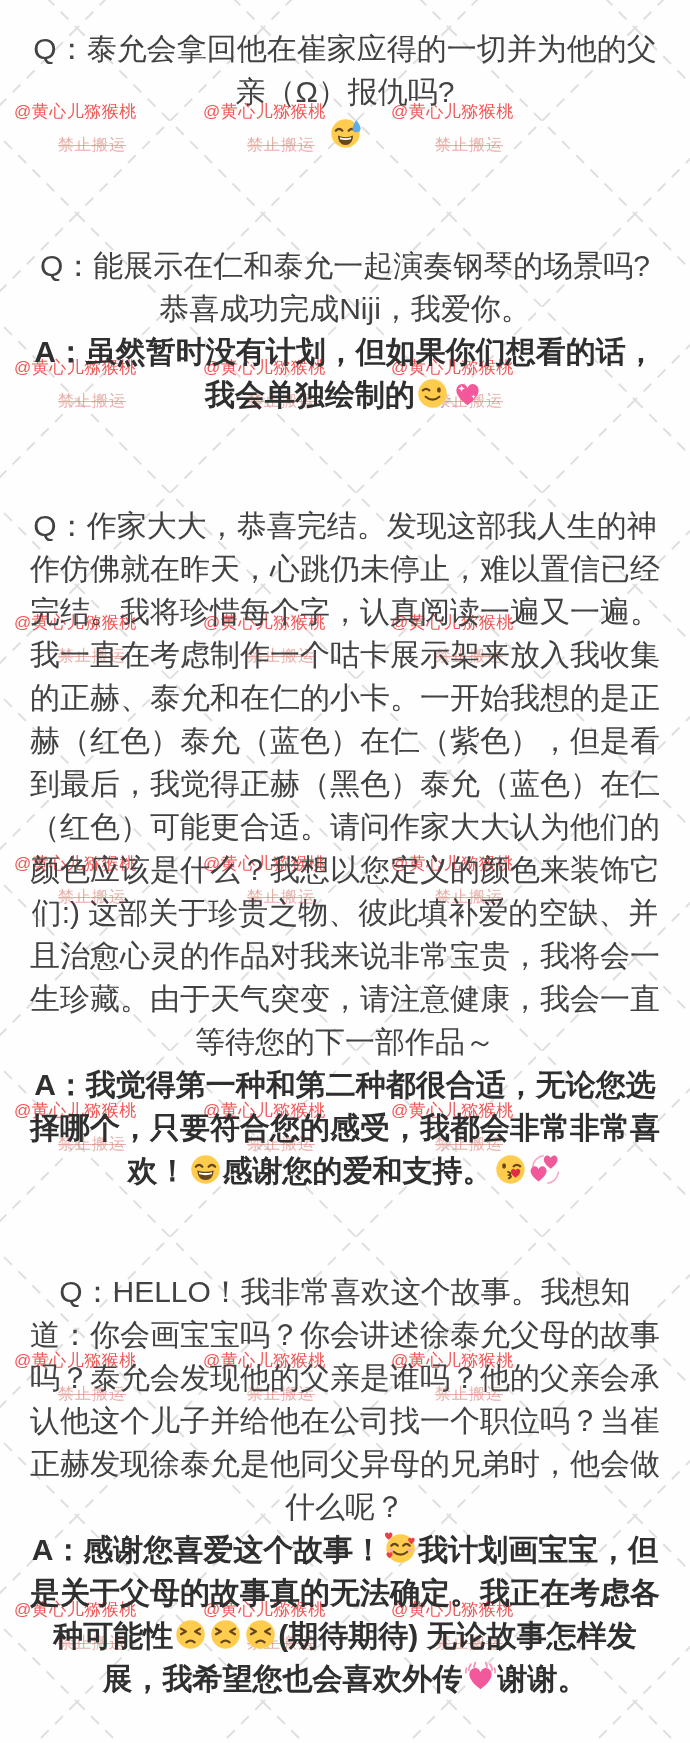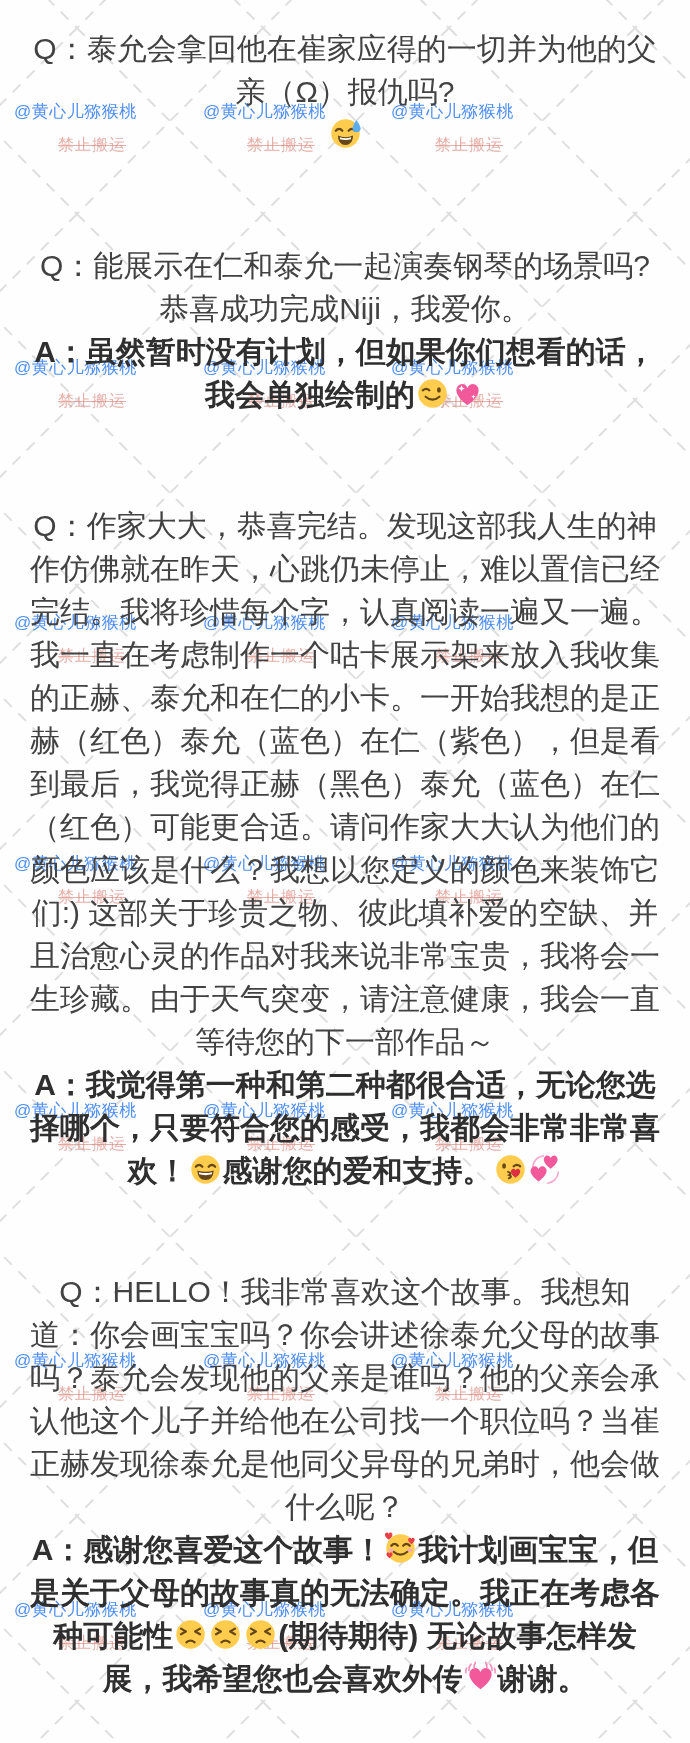--- a/index.html
+++ b/index.html
@@ -4,21 +4,21 @@
 <style>
   html,body{margin:0;padding:0;background:#ffffff;}
   .page{
     position:relative;width:690px;height:1743px;overflow:hidden;
     background:#fefefe;
     font-family:"Liberation Sans","DejaVu Sans",sans-serif;
   }
   .bg-svg{position:absolute;left:0;top:0;z-index:0;}
   .watermarks{position:absolute;left:0;top:0;width:100%;height:100%;z-index:1;pointer-events:none;}
   .wm{position:absolute;white-space:nowrap;}
-  .wm-text{color:#3b82f6;font-size:17px;letter-spacing:.5px;opacity:.9;}
+  .wm-text{color:#ef4444;font-size:17px;letter-spacing:.5px;opacity:.9;}
   .wm-stamp{
     position:absolute;left:44px;top:35px;font-size:16px;letter-spacing:1px;
     color:rgba(214,126,116,.62);text-decoration:line-through;filter:blur(.3px);
     white-space:nowrap;
   }
   .content{position:absolute;left:30px;top:27px;width:630px;z-index:2;}
   .qa-block{margin:0 0 88px 0;}
   .qa-block:nth-child(3){margin-bottom:78px;}
   .qa-block:last-child{margin-bottom:4px;}
   .q,.a{

